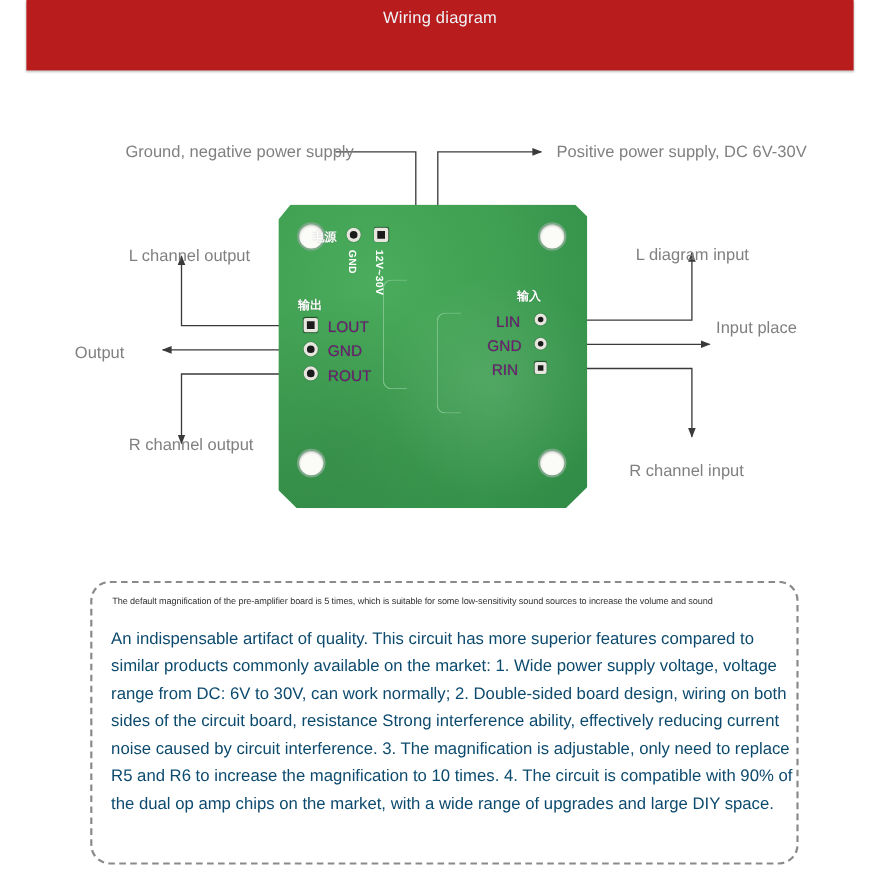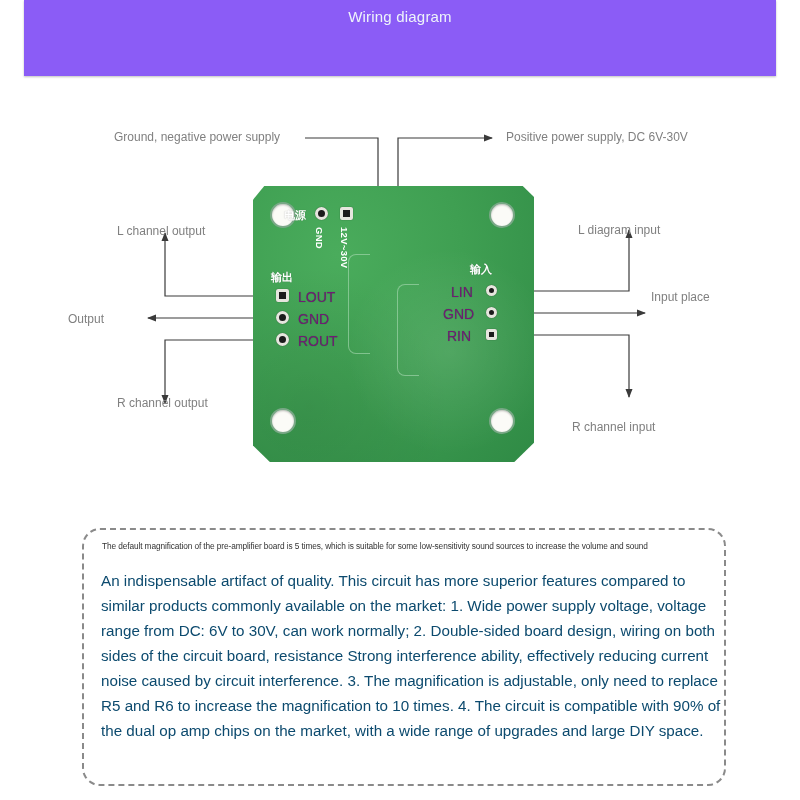--- a/index.html
+++ b/index.html
@@ -13,22 +13,22 @@
   #page {
     position: relative;
     width: 800px; height: 800px;
     background: #ffffff;
   }
 
   
   #header-banner {
     position: absolute;
     left: 24px; top: 0px;
-    width: 752px; height: 76px;
-    background: #8b5cf6;
+    width: 752px; height: 64px;
+    background: #b91c1c;
     box-shadow: 0 1px 2px rgba(0,0,0,0.25);
   }
   #header-title {
     position: absolute;
     left: 0; right: 0; top: 8px;
     text-align: center;
     color: #eef4fa;
     font-size: 15px;
     letter-spacing: 0.2px;
   }
@@ -36,21 +36,21 @@
   
   #diagram {
     position: absolute;
     left: 0; top: 60px;
     width: 800px; height: 450px;
   }
 
   .callout {
     position: absolute;
     color: #808080;
-    font-size: 12px;
+    font-size: 15px;
     white-space: nowrap;
   }
 
   
   #connectors {
     position: absolute;
     left: 0; top: 0;
     width: 800px; height: 450px;
     pointer-events: none;
   }

